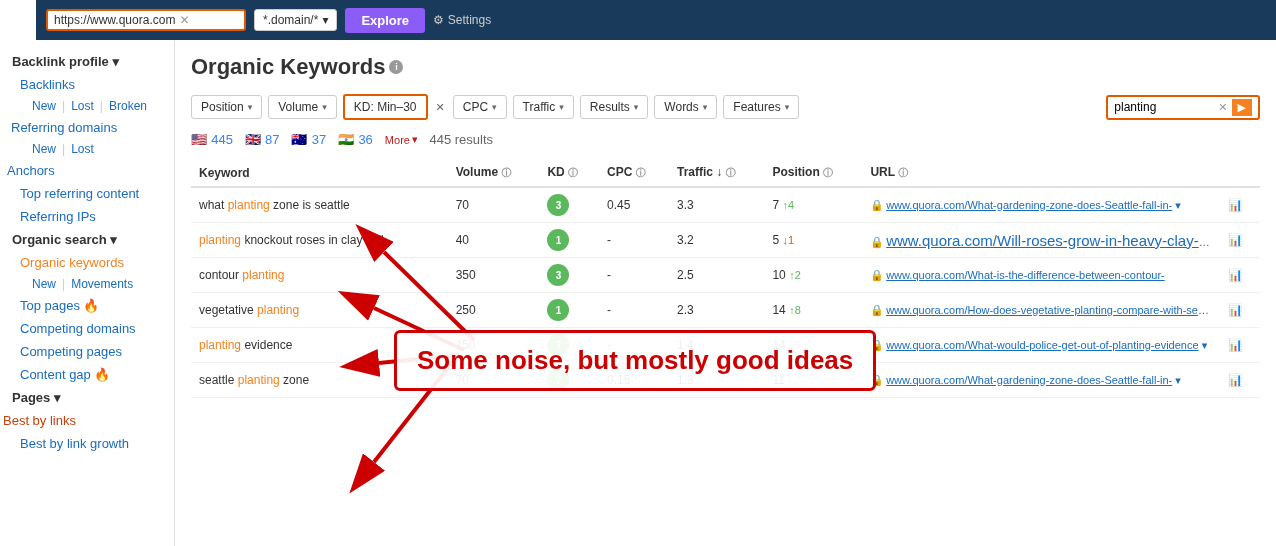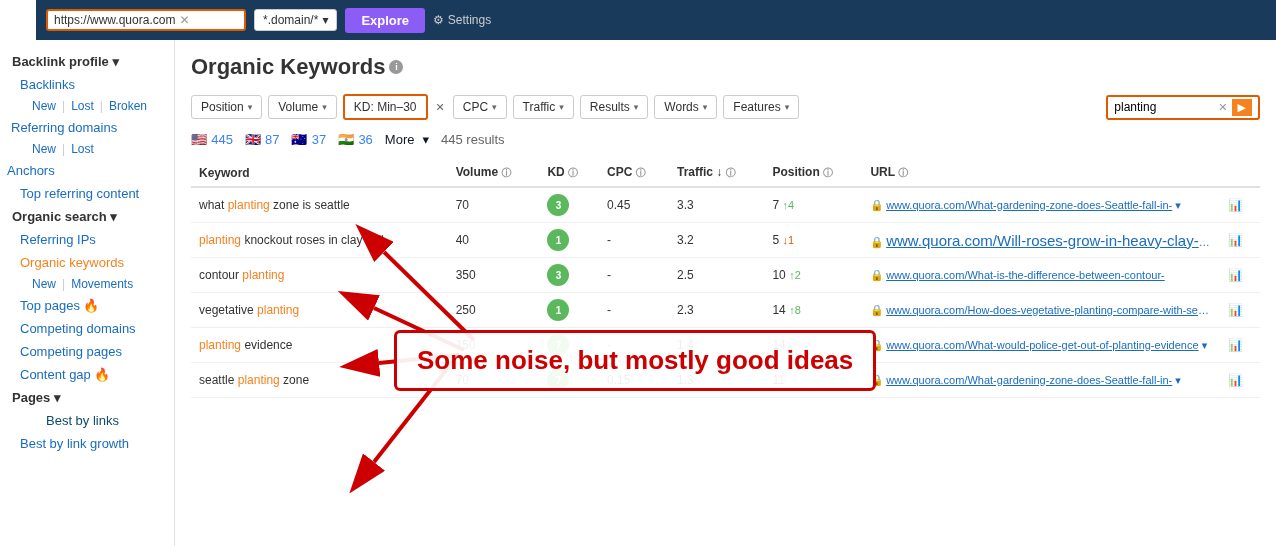--- a/index.html
+++ b/index.html
@@ -180,28 +180,28 @@
       font-size: 13px;
     }
     .flag-item {
       display: flex;
       align-items: center;
       gap: 4px;
       color: #3b82f6;
       cursor: pointer;
     }
     .more-btn {
-      color: #0f172a;
+      color: #b91c1c;
       cursor: pointer;
       border: none;
       background: none;
-      font-size: 13px;
-      display: flex;
-      align-items: center;
-      gap: 8px;
+      font-size: 11px;
+      display: flex;
+      align-items: center;
+      gap: 2px;
     }
     .results-count { color: #666; font-size: 13px; }
 
     
     .data-table {
       width: 100%;
       border-collapse: collapse;
       font-size: 12px;
     }
     .data-table th {
@@ -311,34 +311,34 @@
         <span style="color:#1a6cbf;cursor:pointer;">Broken</span>
       </div>
       <div class="sidebar-item" style="padding-left:11px;color:#1a6cbf;">Referring domains</div>
       <div style="display:flex;align-items:center;gap:6px;padding:3px 32px;font-size:12px;">
         <span style="color:#1a6cbf;cursor:pointer;">New</span>
         <span style="color:#ccc;">|</span>
         <span style="color:#1a6cbf;cursor:pointer;">Lost</span>
       </div>
       <div class="sidebar-item" style="padding-left:7px;color:#1a6cbf;">Anchors</div>
       <div class="sidebar-item" style="padding-left:20px;color:#1a6cbf;">Top referring content</div>
+      <div class="sidebar-item" style="padding-left:20px;color:#1a6cbf;">Referring IPs</div>
       <div class="sidebar-item section-header">Organic search ▾</div>
-      <div class="sidebar-item" style="padding-left:20px;color:#1a6cbf;">Referring IPs</div>
       <div class="sidebar-item active" style="padding-left:20px;">Organic keywords</div>
       <div style="display:flex;align-items:center;gap:6px;padding:3px 32px;font-size:12px;">
         <span style="color:#1a6cbf;cursor:pointer;">New</span>
         <span style="color:#ccc;">|</span>
         <span style="color:#1a6cbf;cursor:pointer;">Movements</span>
       </div>
       <div class="sidebar-item" style="padding-left:20px;color:#1a6cbf;">Top pages 🔥</div>
       <div class="sidebar-item" style="padding-left:20px;color:#1a6cbf;">Competing domains</div>
       <div class="sidebar-item" style="padding-left:20px;color:#1a6cbf;">Competing pages</div>
       <div class="sidebar-item" style="padding-left:20px;color:#1a6cbf;">Content gap 🔥</div>
       <div class="sidebar-item section-header">Pages ▾</div>
-      <div class="sidebar-item" style="padding-left:3px;color:#0c4a6e;text-align:center;">Best by links</div>
+      <div class="sidebar-item" style="padding-left:3px;color:#c2410c;">Best by links</div>
       <div class="sidebar-item" style="padding-left:20px;color:#1a6cbf;">Best by link growth</div>
     </div>
 
     <div class="content">
       <div class="page-title">
         <span>Organic Keywords</span>
         <span class="info-icon">i</span>
       </div>
 
       <div class="filter-bar">

